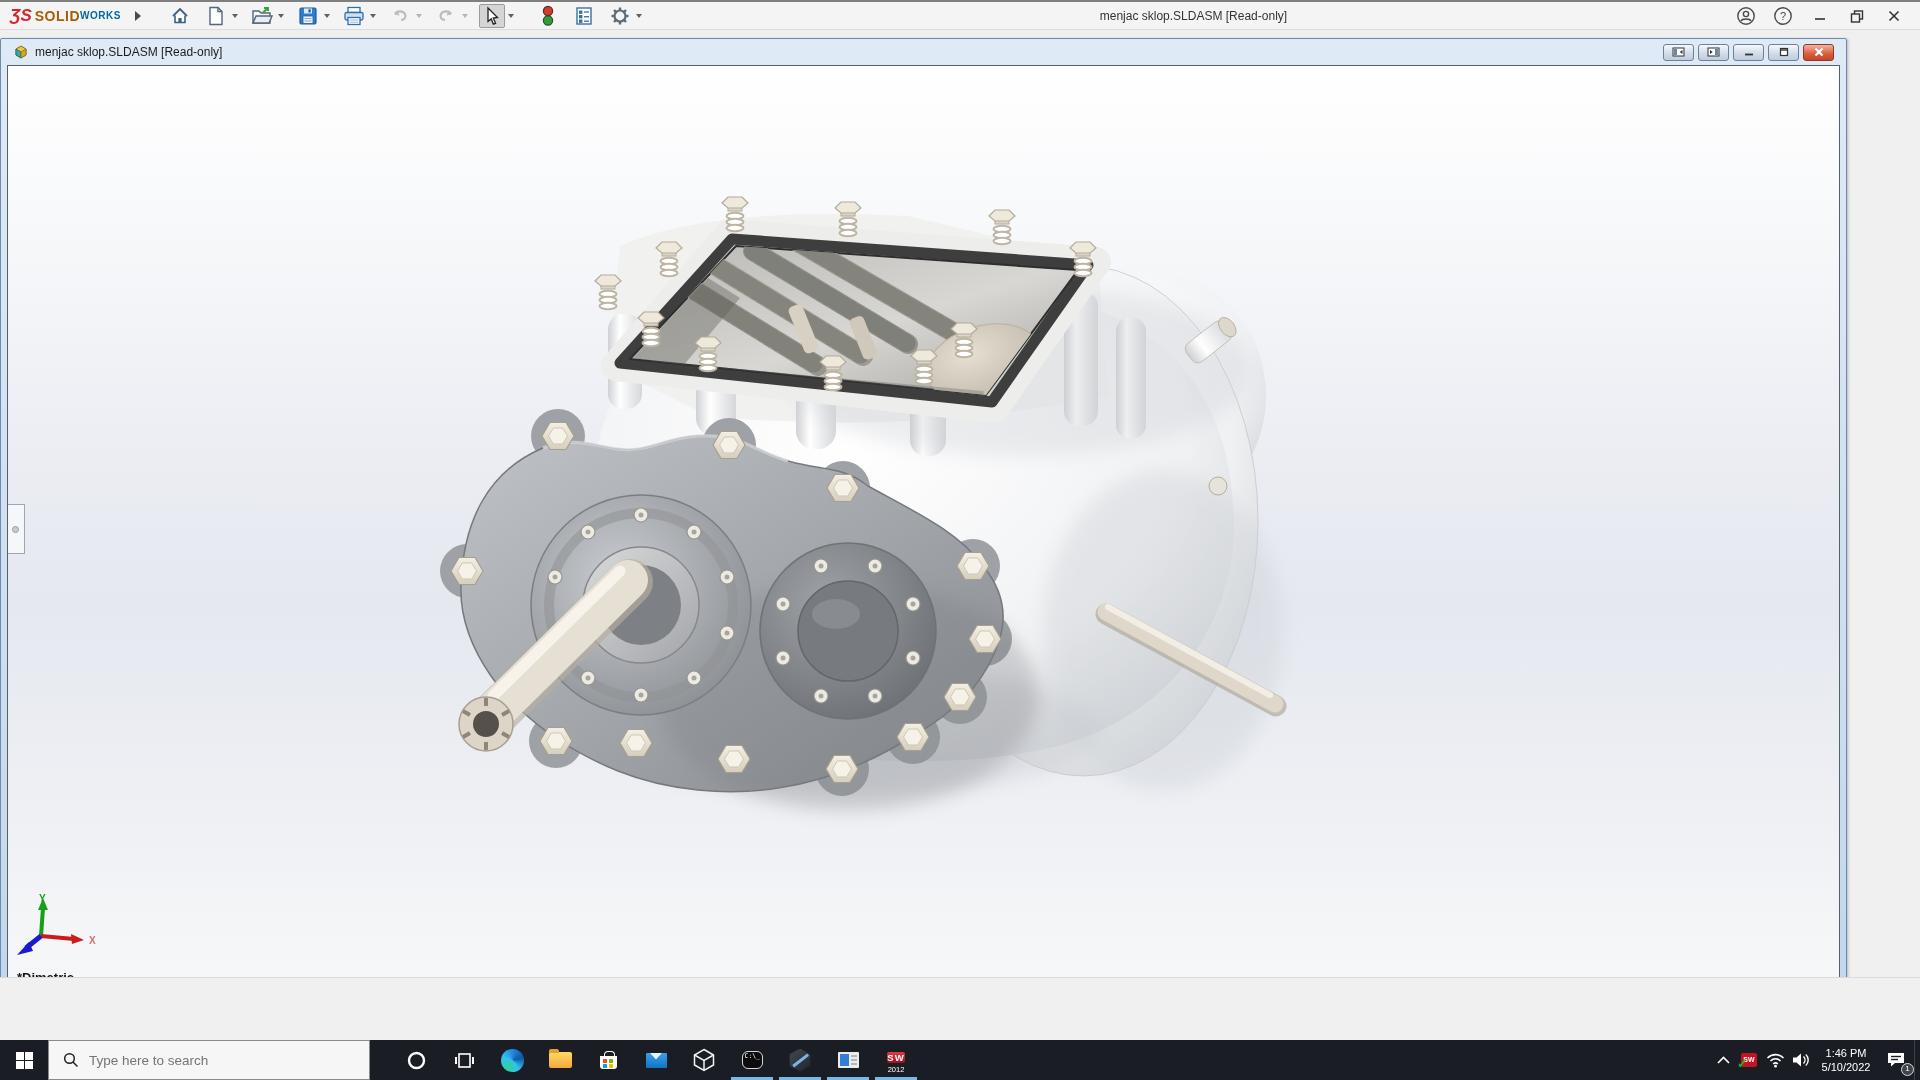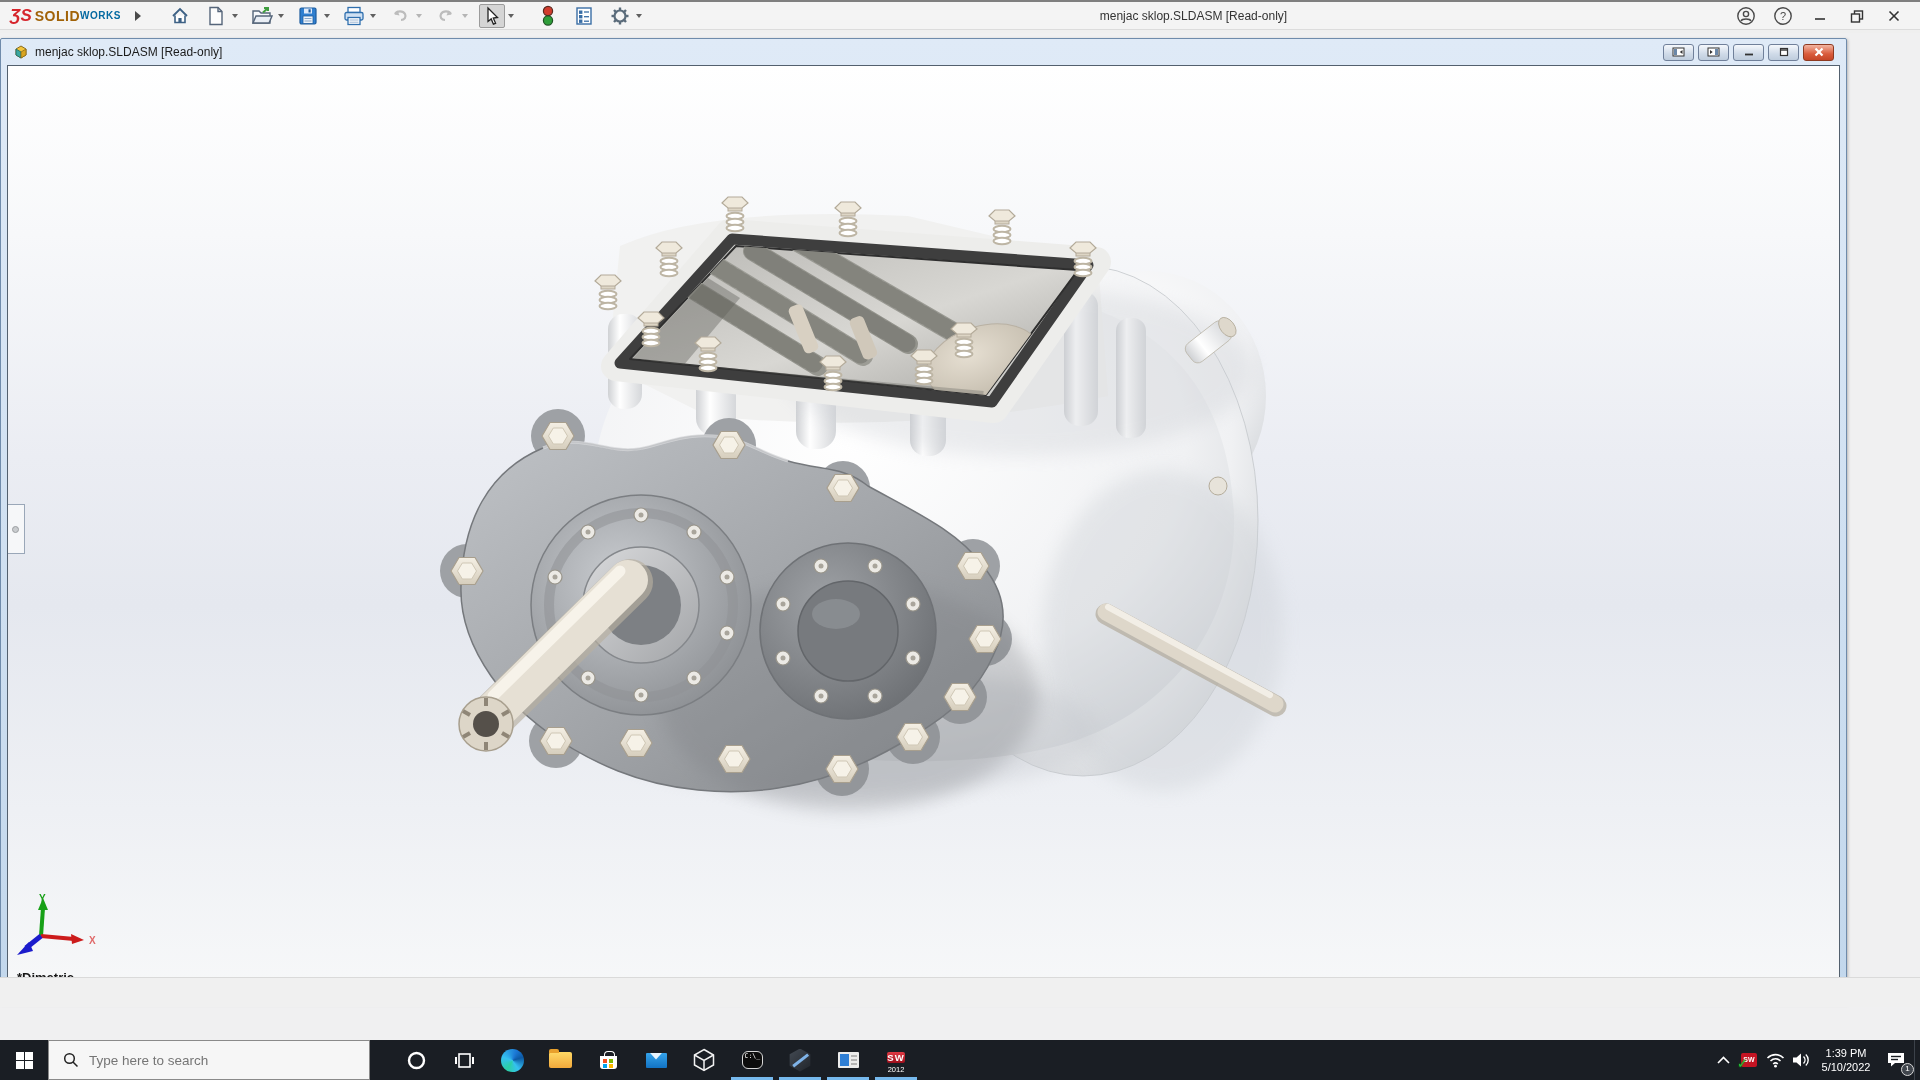--- a/index.html
+++ b/index.html
@@ -666,21 +666,21 @@
         </svg>
       </div>
       <div class="trayic">
         <svg width="19" height="16" viewBox="0 0 19 16">
           <polygon points="1,5.5 4.5,5.5 9,1.5 9,14.5 4.5,10.5 1,10.5" fill="#fff"></polygon>
           <path d="M11.5 4.5 C13.5 6.5, 13.5 9.5, 11.5 11.5" fill="none" stroke="#fff" stroke-width="1.4"></path>
           <path d="M13.8 2.5 C17 5.5, 17 10.5, 13.8 13.5" fill="none" stroke="#fff" stroke-width="1.4"></path>
         </svg>
       </div>
       <div class="clock">
-        <div>1:39 PM</div>
+        <div>1:46 PM</div>
         <div>5/10/2022</div>
       </div>
       <div class="trayic" style="width:36px">
         <svg width="20" height="18" viewBox="0 0 20 18">
           <path d="M2 2 H18 V12 H9 L5 15.5 V12 H2 Z" fill="#fff"></path>
           <line x1="5" y1="5.5" x2="15" y2="5.5" stroke="#1a1e24" stroke-width="1.4"></line>
           <line x1="5" y1="8.5" x2="12" y2="8.5" stroke="#1a1e24" stroke-width="1.4"></line>
         </svg>
         <span class="badge">1</span>
       </div>

